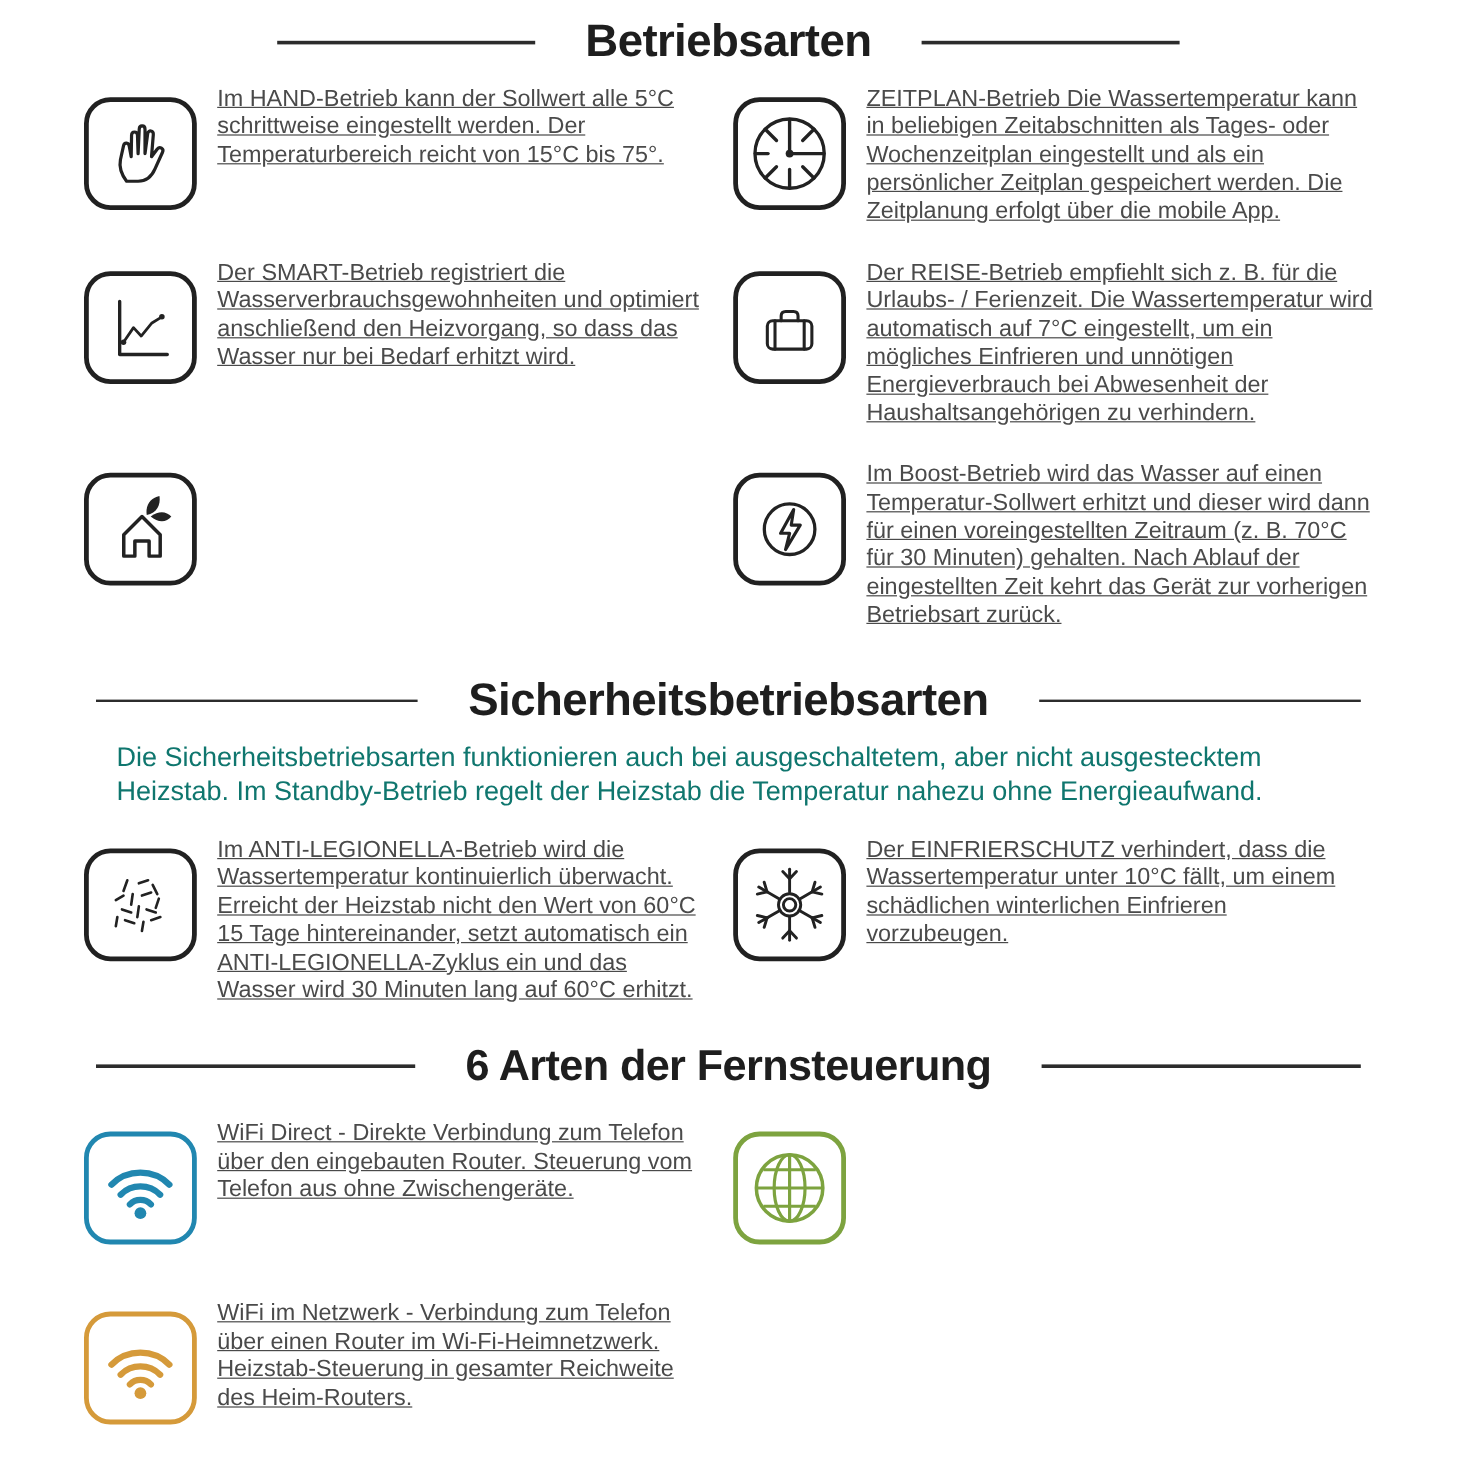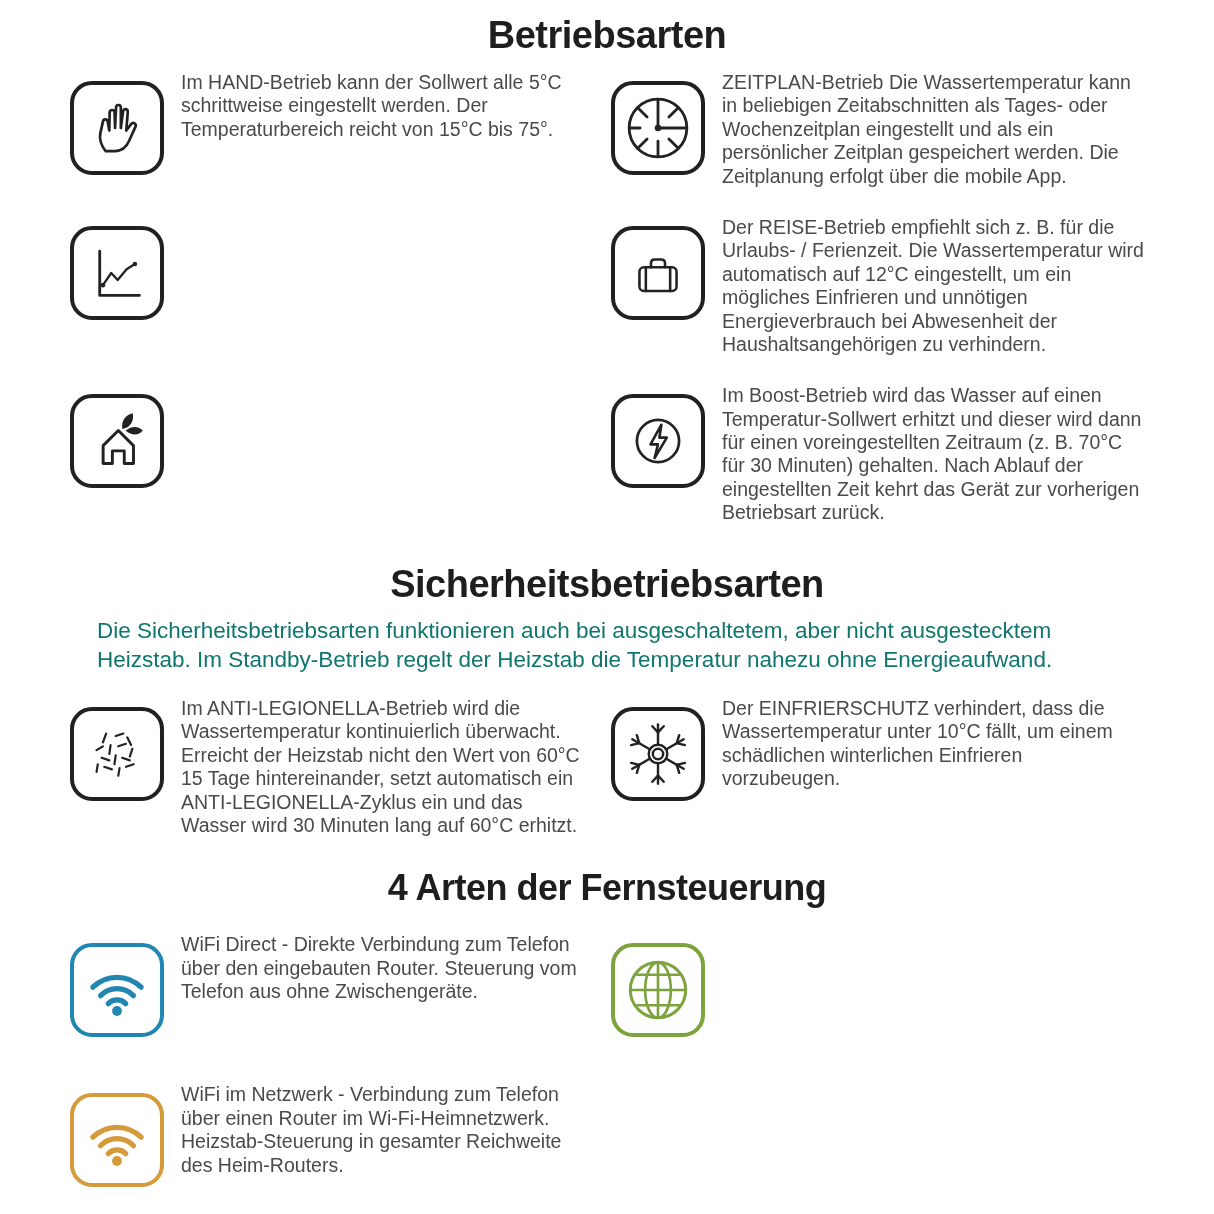--- a/index.html
+++ b/index.html
@@ -14,21 +14,21 @@
     width:1214px;
     min-height:1214px;
     background:#ffffff;
     font-family:"Liberation Sans","DejaVu Sans",sans-serif;
     color:#4a4a4a;
   }
   .page{padding:14px 0 30px 0;}
 
   
   .section-header{
-    display:flex;align-items:center;margin:0 auto;flex-direction:column;
+    display:flex;align-items:center;margin:0 auto;
   }
   .section-header .rule{height:2.5px;background:#2c2c2c;flex:1;}
   .section-header h1{
     margin:0;padding:0 42px;white-space:nowrap;
     font-size:38px;font-weight:700;color:#1e1e1e;letter-spacing:-0.5px;
   }
   .header-narrow{width:62%;}
   .header-wide{width:calc(100% - 160px);}
   .hdr-2{margin-top:38px;}
   .hdr-3{margin-top:30px;}
@@ -39,20 +39,21 @@
     width:1020px;margin:10px auto 0 auto;
     font-size:22.5px;line-height:1.32;color:#0f766e;
   }
 
   
   .items-grid{
     display:grid;grid-template-columns:515px 1fr;
     column-gap:26px;row-gap:28px;
     padding:0 70px;margin-top:14px;
     align-items:start;
+    text-decoration:underline;
   }
   .grid-2{margin-top:22px;}
   .grid-3{margin-top:24px;row-gap:46px;}
   .item{display:flex;align-items:flex-start;}
   .icon-box{
     width:94px;height:94px;flex:0 0 94px;
     border:4px solid #212121;border-radius:22px;
     display:flex;align-items:center;justify-content:center;
     margin-top:10px;margin-right:17px;background:#ffffff;
   }
@@ -116,34 +117,35 @@
 
     <div class="item">
       <div class="icon-box">
         <svg class="icon-svg" viewBox="0 0 100 100" width="64" height="64" aria-hidden="true">
           <polyline class="s" stroke-width="4.4" stroke-linecap="round" stroke-linejoin="round" points="23,16 23,85 85,85"></polyline>
           <polyline class="s" stroke-width="3.6" stroke-linecap="round" stroke-linejoin="round" points="28,69 41,50 51,61 65,44 78,36"></polyline>
           <circle class="f" cx="28" cy="69" r="3.6"></circle>
           <circle class="f" cx="78" cy="36" r="3.6"></circle>
         </svg>
       </div>
+      <p class="item-text">Der SMART-Betrieb registriert die Wasserverbrauchsgewohnheiten und optimiert anschließend den Heizvorgang, so dass das Wasser nur bei Bedarf erhitzt wird.</p>
     </div>
 
     <div class="item">
       <div class="icon-box">
         <svg class="icon-svg" viewBox="0 0 100 100" width="64" height="64" aria-hidden="true">
           <g class="s" stroke-width="4" stroke-linecap="round" stroke-linejoin="round">
             <rect x="21" y="41" width="58" height="37" rx="7"></rect>
             <path d="M39 41 L39 35 Q39 29 45 29 L55 29 Q61 29 61 35 L61 41"></path>
             <line x1="31" y1="41" x2="31" y2="78"></line>
             <line x1="69" y1="41" x2="69" y2="78"></line>
           </g>
         </svg>
       </div>
-      <p class="item-text">Der REISE-Betrieb empfiehlt sich z. B. für die Urlaubs- / Ferienzeit. Die Wassertemperatur wird automatisch auf 12°C eingestellt, um ein mögliches Einfrieren und unnötigen Energieverbrauch bei Abwesenheit der Haushaltsangehörigen zu verhindern.</p>
+      <p class="item-text">Der REISE-Betrieb empfiehlt sich z. B. für die Urlaubs- / Ferienzeit. Die Wassertemperatur wird automatisch auf 7°C eingestellt, um ein mögliches Einfrieren und unnötigen Energieverbrauch bei Abwesenheit der Haushaltsangehörigen zu verhindern.</p>
     </div>
 
     <div class="item">
       <div class="icon-box">
         <svg class="icon-svg" viewBox="0 0 100 100" width="66" height="66" aria-hidden="true">
           <path class="s" stroke-width="4.4" stroke-linejoin="round" d="M29 84 L29 57 L52 34 L75 57 L75 84 L61 84 L61 65 L43 65 L43 84 Z"></path>
           <path class="f" d="M58 32 C 56 18 64 10 74 8 C 76 20 70 30 58 32 Z"></path>
           <path class="f" d="M63 34 C 74 26 83 28 89 34 C 83 42 72 42 63 34 Z"></path>
         </svg>
       </div>
@@ -234,21 +236,21 @@
           </g>
         </svg>
       </div>
       <p class="item-text">Der EINFRIERSCHUTZ verhindert, dass die Wassertemperatur unter 10°C fällt, um einem schädlichen winterlichen Einfrieren vorzubeugen.</p>
     </div>
 
   </div>
 
   <div class="section-header header-wide hdr-3">
     <span class="rule"></span>
-    <h1>4 Arten der Fernsteuerung</h1>
+    <h1>6 Arten der Fernsteuerung</h1>
     <span class="rule"></span>
   </div>
 
   <div class="items-grid grid-3">
 
     <div class="item">
       <div class="icon-box box-blue">
         <svg class="icon-svg" viewBox="0 0 100 100" width="70" height="70" aria-hidden="true">
           <g class="s" stroke-width="7.5" stroke-linecap="round" fill="none">
             <path d="M15.5 46 A 49 49 0 0 1 84.5 46"></path>

